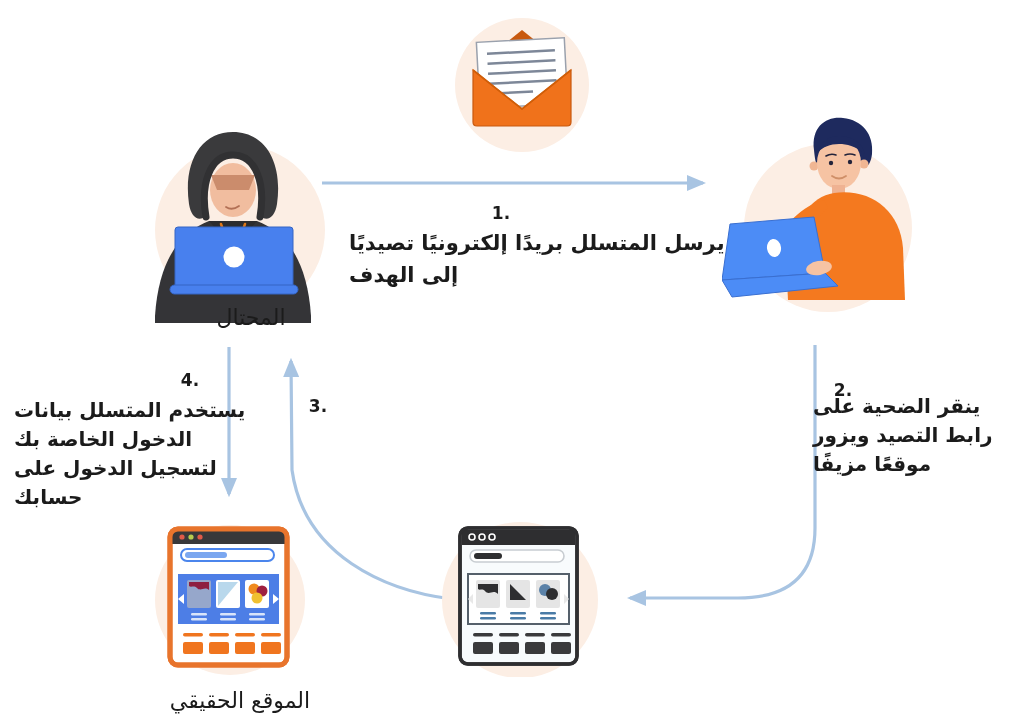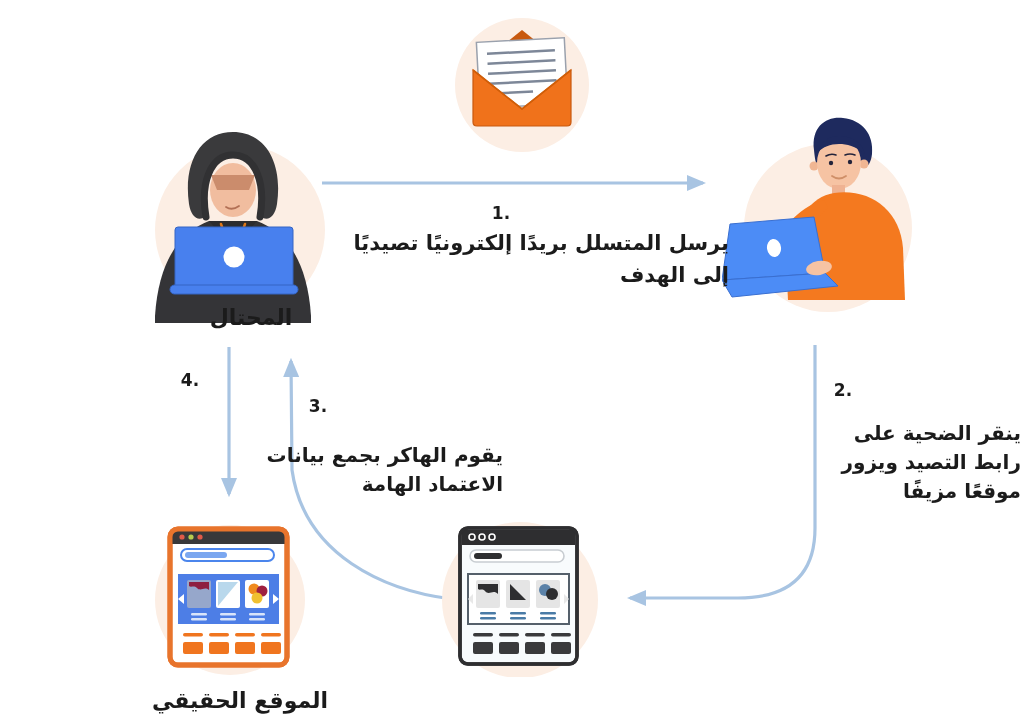--- a/index.html
+++ b/index.html
@@ -2,28 +2,28 @@
 <html lang="ar"><head>
 <meta charset="utf-8">
 <style>
   html,body{margin:0;padding:0;background:#fff;}
   .canvas{
     position:relative;width:1024px;height:727px;background:#ffffff;
     font-family:"DejaVu Sans","Liberation Sans",sans-serif;overflow:hidden;
   }
   .abs{position:absolute;}
   .entity-label{
-    position:absolute;text-align:center;font-size:22px;font-weight:bold;
+    position:absolute;text-align:center;font-size:22px;font-weight:normal;
     color:#1b1b1b;direction:rtl;
   }
   .step-num{
     position:absolute;text-align:center;font-size:17px;font-weight:bold;color:#1b1b1b;
   }
   .step-text{
-    position:absolute;text-align:right;font-weight:bold;color:#1b1b1b;
+    position:absolute;text-align:left;font-weight:bold;color:#1b1b1b;
     direction:rtl;font-size:20px;line-height:1.45;
   }
   .step-text.big{font-size:21px;line-height:1.5;}
   svg{display:block;}
 </style>
 </head>
 <body>
 
 <div class="canvas">
 
@@ -193,20 +193,20 @@
     </g>
   </svg>
 
   <div class="entity-label" style="left:161px;top:305px;width:180px;">المحتال</div>
   <div class="entity-label" style="left:140px;top:688px;width:200px;">الموقع الحقيقي</div>
 
   <div class="step-num" style="left:451px;top:203px;width:100px;">1.</div>
   <div class="step-text big" style="left:349px;top:228px;width:380px;">يرسل المتسلل بريدًا إلكترونيًا تصيديًا إلى الهدف</div>
 
   <div class="step-num" style="left:793px;top:380px;width:100px;">2.</div>
-  <div class="step-text" style="left:813px;top:419px;width:208px;">ينقر الضحية على رابط التصيد ويزور موقعًا مزيفًا</div>
+  <div class="step-text" style="left:813px;top:392px;width:208px;">ينقر الضحية على رابط التصيد ويزور موقعًا مزيفًا</div>
 
   <div class="step-num" style="left:268px;top:396px;width:100px;">3.</div>
-  <div class="step-text" style="left:258px;top:441px;width:245px;">يقوم الهاكر بجمع بيانات الاعتماد الهامة</div>
 
   <div class="step-num" style="left:140px;top:370px;width:100px;">4.</div>
+  <div class="step-text" style="left:14px;top:396px;width:234px;">يستخدم المتسلل بيانات الدخول الخاصة بك لتسجيل الدخول على حسابك</div>
 
 </div>
 
 </body></html>

